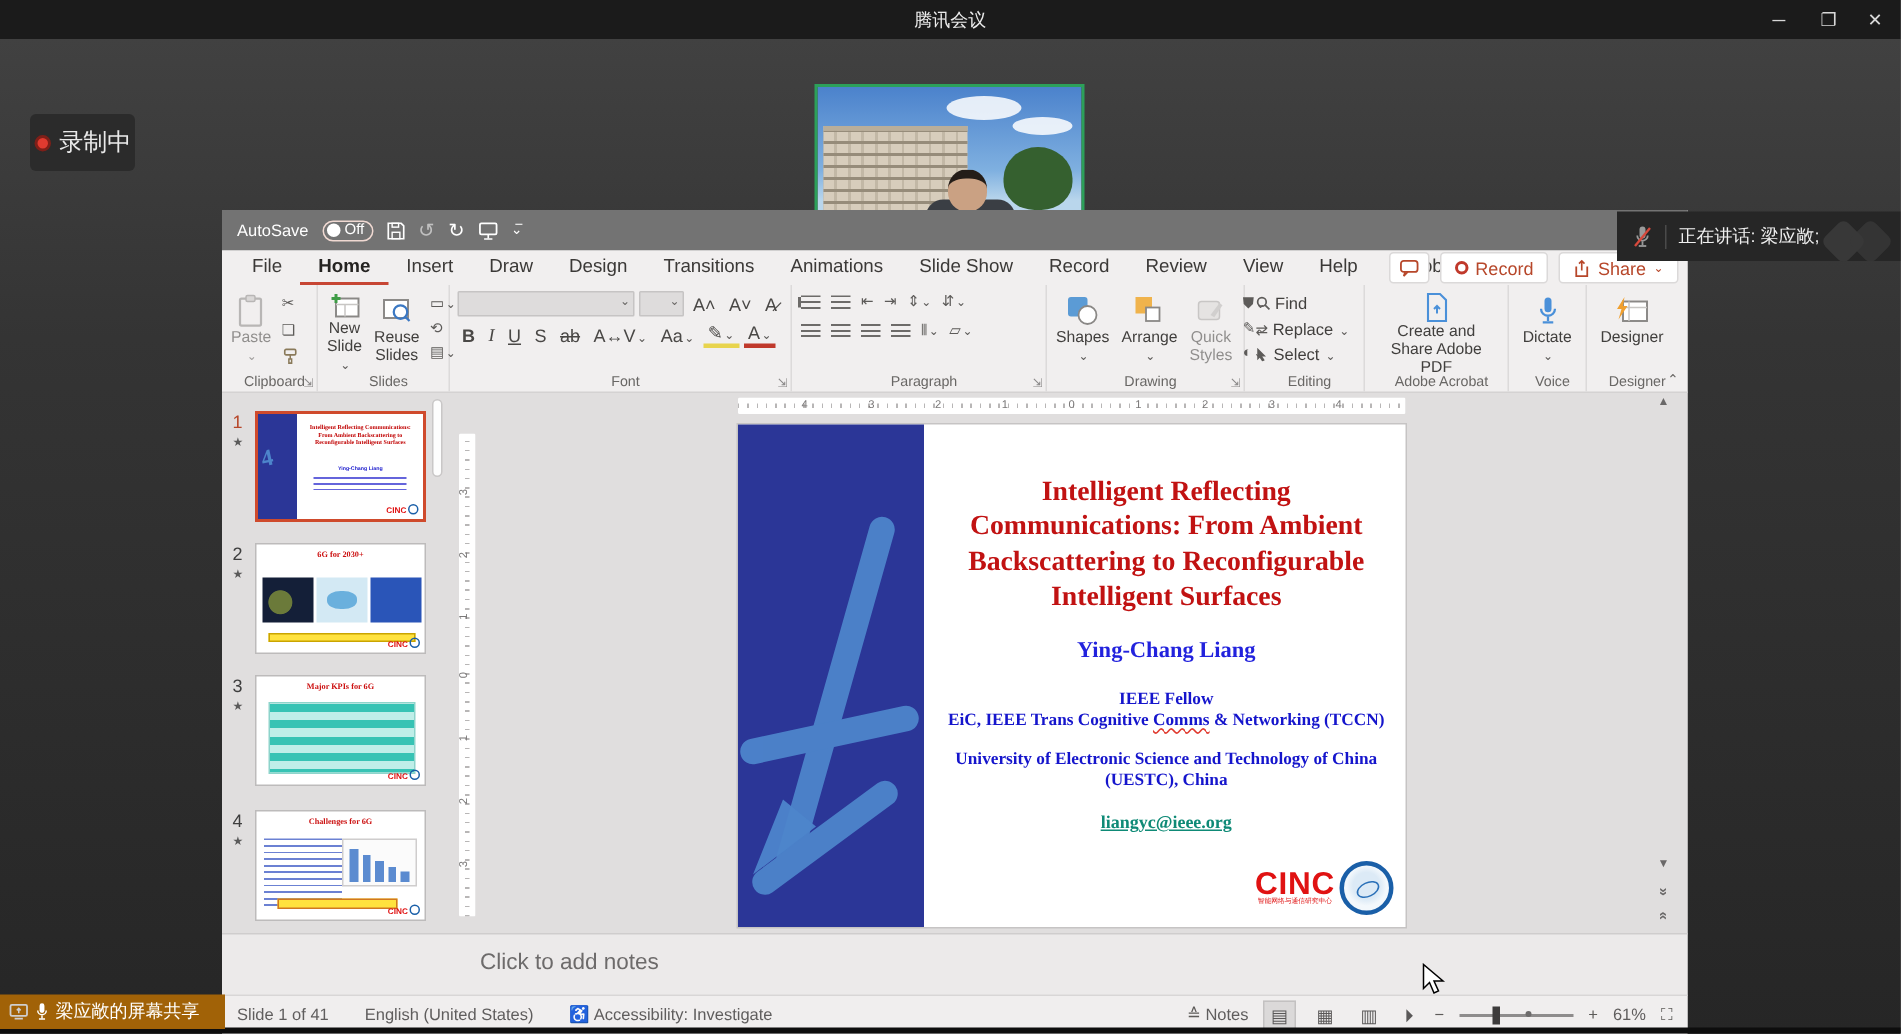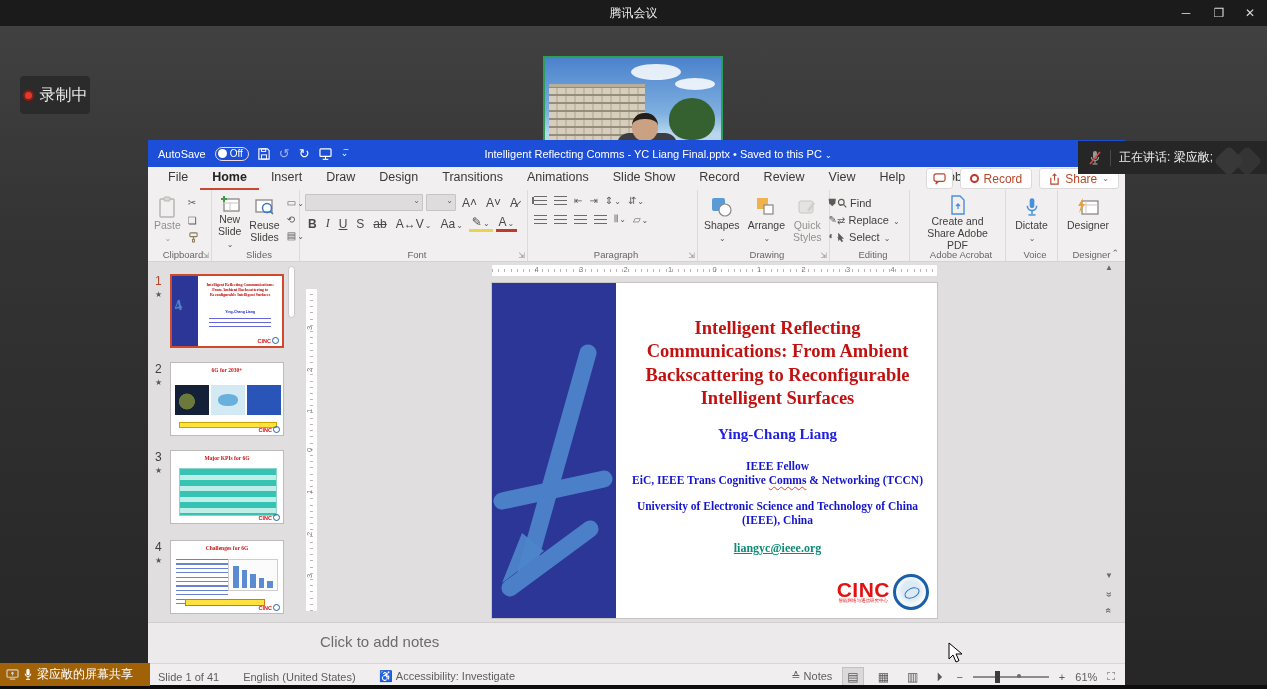--- a/index.html
+++ b/index.html
@@ -51,21 +51,21 @@
 
   
   .share-label { position:absolute; left:0; top:663px; width:150px; height:23px; background:#a16207;
     z-index:45; display:flex; align-items:center; gap:4px; padding-left:6px; color:#fff; font-size:12px; }
 
   .bottom-strip { position:absolute; left:0; top:685px; width:1267px; height:4px; background:#0d0d0d; z-index:40; }
 
   
   .ppt { position:absolute; left:148px; top:140px; width:977px; height:549px; background:#f1efef; z-index:10; }
 
-  .ppt-tb { position:absolute; left:0; top:0; width:100%; height:27px; background:#1d4ed8; color:#fff;
+  .ppt-tb { position:absolute; left:0; top:0; width:100%; height:27px; background:#737373; color:#fff;
     display:flex; align-items:center; font-size:11px; }
   .qat { display:flex; align-items:center; gap:9px; padding-left:10px; }
   .autosave-pill { display:flex; align-items:center; gap:3px; border:1px solid #f0d9d2; border-radius:8px;
     height:14px; padding:0 5px 0 2px; font-size:10px; }
   .autosave-pill i { width:9px; height:9px; border-radius:50%; background:#fff; }
   .qat .gly { font-size:13px; line-height:1; }
   .dim { opacity:.55; }
   .ppt-tb-title { position:absolute; left:300px; width:420px; text-align:center; font-size:11px; white-space:nowrap; }
   .ppt-tb-right { position:absolute; right:8px; display:flex; align-items:center; gap:14px; height:27px; }
   .avatar { width:18px; height:18px; border-radius:50%; background:#68747e; color:#fff; font-size:10px;
@@ -291,24 +291,20 @@
       </svg>
       <span class="gly dim">↺</span>
       <span class="gly">↻</span>
       <svg class="ic-s" width="13" height="12" viewBox="0 0 14 13">
         <rect x="1" y="1" width="12" height="8" rx="1" fill="none" stroke="#fff" stroke-width="1.3"></rect>
         <line x1="7" y1="9" x2="7" y2="12" stroke="#fff" stroke-width="1.2"></line>
         <line x1="4" y1="12.3" x2="10" y2="12.3" stroke="#fff" stroke-width="1.2"></line>
       </svg>
       <span class="gly" style="font-size:9px;">⌄̅</span>
     </div>
-    <div class="ppt-tb-title">
-      <span>Intelligent Reflecting Comms - YC Liang Final.pptx • Saved to this PC</span>
-      <span style="font-size:8px;"> ⌄</span>
-    </div>
   </div>
 
   <div class="tabs">
     <span class="tab">File</span>
     <span class="tab active">Home</span>
     <span class="tab">Insert</span>
     <span class="tab">Draw</span>
     <span class="tab">Design</span>
     <span class="tab">Transitions</span>
     <span class="tab">Animations</span>
@@ -648,21 +644,21 @@
               <path d="M18 305 L98 246"></path>
             </g>
             <path d="M30 250 L10 300 L52 268 Z" fill="#4d85cb" opacity="0.95"></path>
           </svg>
         </div>
         <div class="s-title">Intelligent Reflecting Communications: From Ambient Backscattering to Reconfigurable Intelligent Surfaces</div>
         <div class="s-author">Ying-Chang Liang</div>
         <div class="s-l1">IEEE Fellow</div>
         <div class="s-l2"><span>EiC, IEEE Trans Cognitive </span><span class="sp-err">Comms</span><span> &amp; Networking (TCCN)</span></div>
         <div class="s-a1">University of Electronic Science and Technology of China</div>
-        <div class="s-a2">(IEEE), China</div>
+        <div class="s-a2">(UESTC), China</div>
         <div class="s-email">liangyc@ieee.org</div>
         <div class="s-logo">
           <div class="cinc-txt"><span>CINC</span>
             <span class="cinc-sub">智能网络与通信研究中心</span>
           </div>
           <div class="cinc-circle"></div>
         </div>
       </div>
 
       <div class="vsb">

